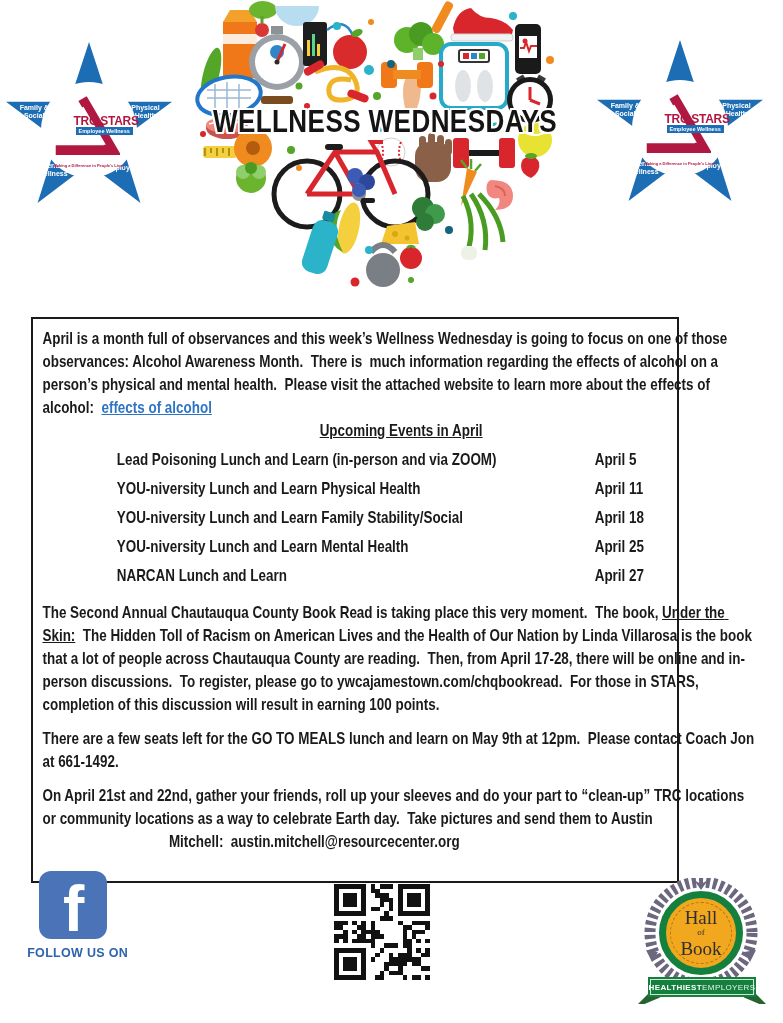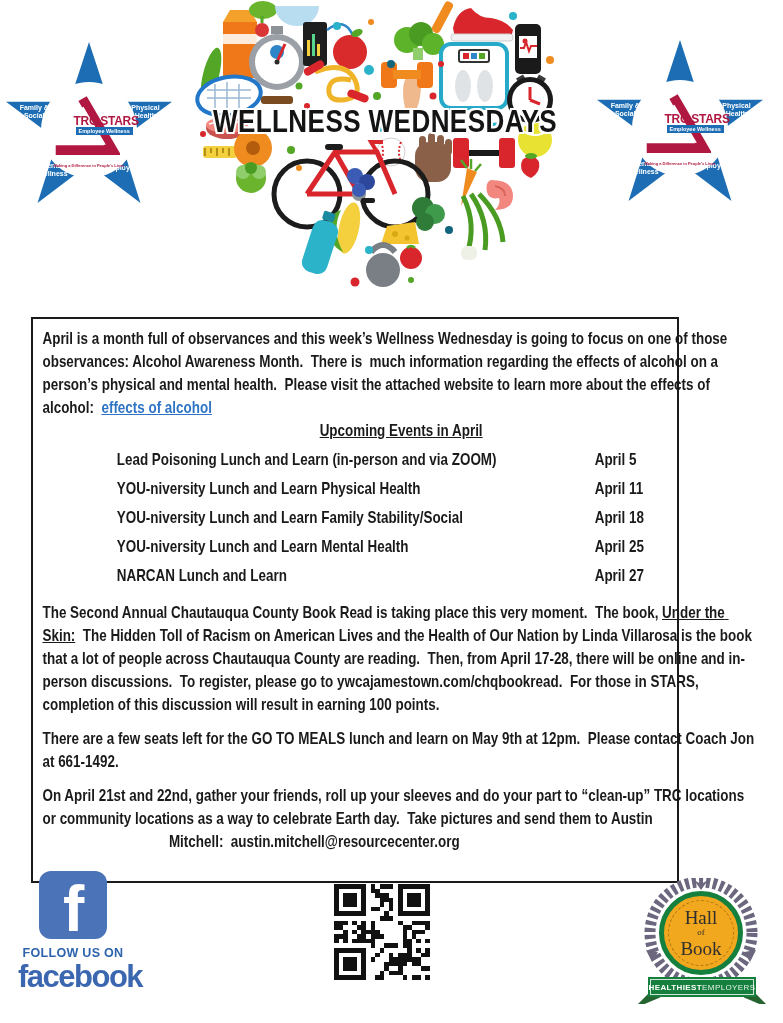--- a/index.html
+++ b/index.html
@@ -46,27 +46,27 @@
   .event-date{white-space:nowrap;}
   .mt{margin-top:14px !important;}
   .mt2{margin-top:11px !important;}
   .contact-line{padding-left:160px;}
   .u{text-decoration:underline;}
 
   
   .fb-block{position:absolute;left:18px;top:871px;width:110px;text-align:center;cursor:pointer;}
   .fb-icon{position:relative;width:68px;height:68px;margin:0 auto;background:#4a73b8;border-radius:12px;overflow:hidden;}
   .fb-f{position:absolute;left:24px;top:6px;color:#fff;font-size:64px;font-weight:bold;line-height:1;}
-  .fb-follow{margin-top:7px;color:#2d64ad;font-weight:bold;font-size:12.5px;letter-spacing:0.3px;}
+  .fb-follow{margin-top:7px;color:#2d64ad;font-weight:bold;font-size:12.5px;letter-spacing:0.3px;text-align:right;}
   .fb-word{margin-top:1px;color:#3b66b0;font-weight:bold;font-size:31px;letter-spacing:-1.5px;line-height:1;}
 
   .qr{position:absolute;left:332px;top:884px;width:100px;height:96px;}
 
   .badge{position:absolute;left:640px;top:878px;width:124px;height:132px;}
-  .badge-circle{position:absolute;left:19px;top:13px;width:84px;height:84px;background:#f1a71e;border:5px solid #15803d;border-radius:50%;box-sizing:border-box;
+  .badge-circle{position:absolute;left:19px;top:13px;width:84px;height:84px;background:#f1a71e;border:7px solid #15803d;border-radius:50%;box-sizing:border-box;
     display:flex;flex-direction:column;align-items:center;justify-content:center;font-family:"Liberation Serif",serif;color:#2f2f2f;}
   .badge-circle .inner{position:absolute;inset:4px;border:1px dashed rgba(90,60,0,.45);border-radius:50%;}
   .bc-hall{font-size:19px;line-height:1;}
   .bc-of{font-size:9px;line-height:1.3;}
   .bc-fame{font-size:19px;line-height:1;}
   .banner{position:absolute;left:8px;top:99px;width:108px;height:20px;background:#15803d;display:flex;align-items:center;justify-content:center;}
   .banner:before{content:"";position:absolute;inset:2px;border:1px solid rgba(255,255,255,.8);}
   .banner-tail{position:absolute;top:104px;width:22px;height:22px;background:#256430;}
   .bt-l{left:-2px;clip-path:polygon(0 100%,100% 0,100% 70%,30% 100%);}
   .bt-r{right:-2px;clip-path:polygon(0 0,100% 100%,70% 100%,0 70%);}
@@ -374,21 +374,20 @@
       <p class="para mt2">On April 21st and 22nd, gather your friends, roll up your sleeves and do your part to “clean-up” TRC locations or community locations as a way to celebrate Earth day.  Take pictures and send them to Austin</p>
       <p class="para contact-line">Mitchell:  austin.mitchell@resourcecenter.org</p>
     </div>
   </div>
 
   <div class="fb-block">
     <div class="fb-icon">
         <span class="fb-f">f</span>
       </div>
     <div class="fb-follow">FOLLOW US ON</div>
-    <div class="fb-word">facebook</div>
   </div>
 
   <svg id="qr" class="qr" viewBox="0 0 21 21" shape-rendering="crispEdges">
       <rect x="0" y="0" width="21" height="21" fill="#ffffff"></rect>
       <rect x="8" y="0" width="1" height="1" fill="#111"></rect>
       <rect x="10" y="0" width="1" height="1" fill="#111"></rect>
       <rect x="11" y="0" width="1" height="1" fill="#111"></rect>
       <rect x="12" y="0" width="1" height="1" fill="#111"></rect>
       <rect x="8" y="1" width="1" height="1" fill="#111"></rect>
       <rect x="9" y="1" width="1" height="1" fill="#111"></rect>

